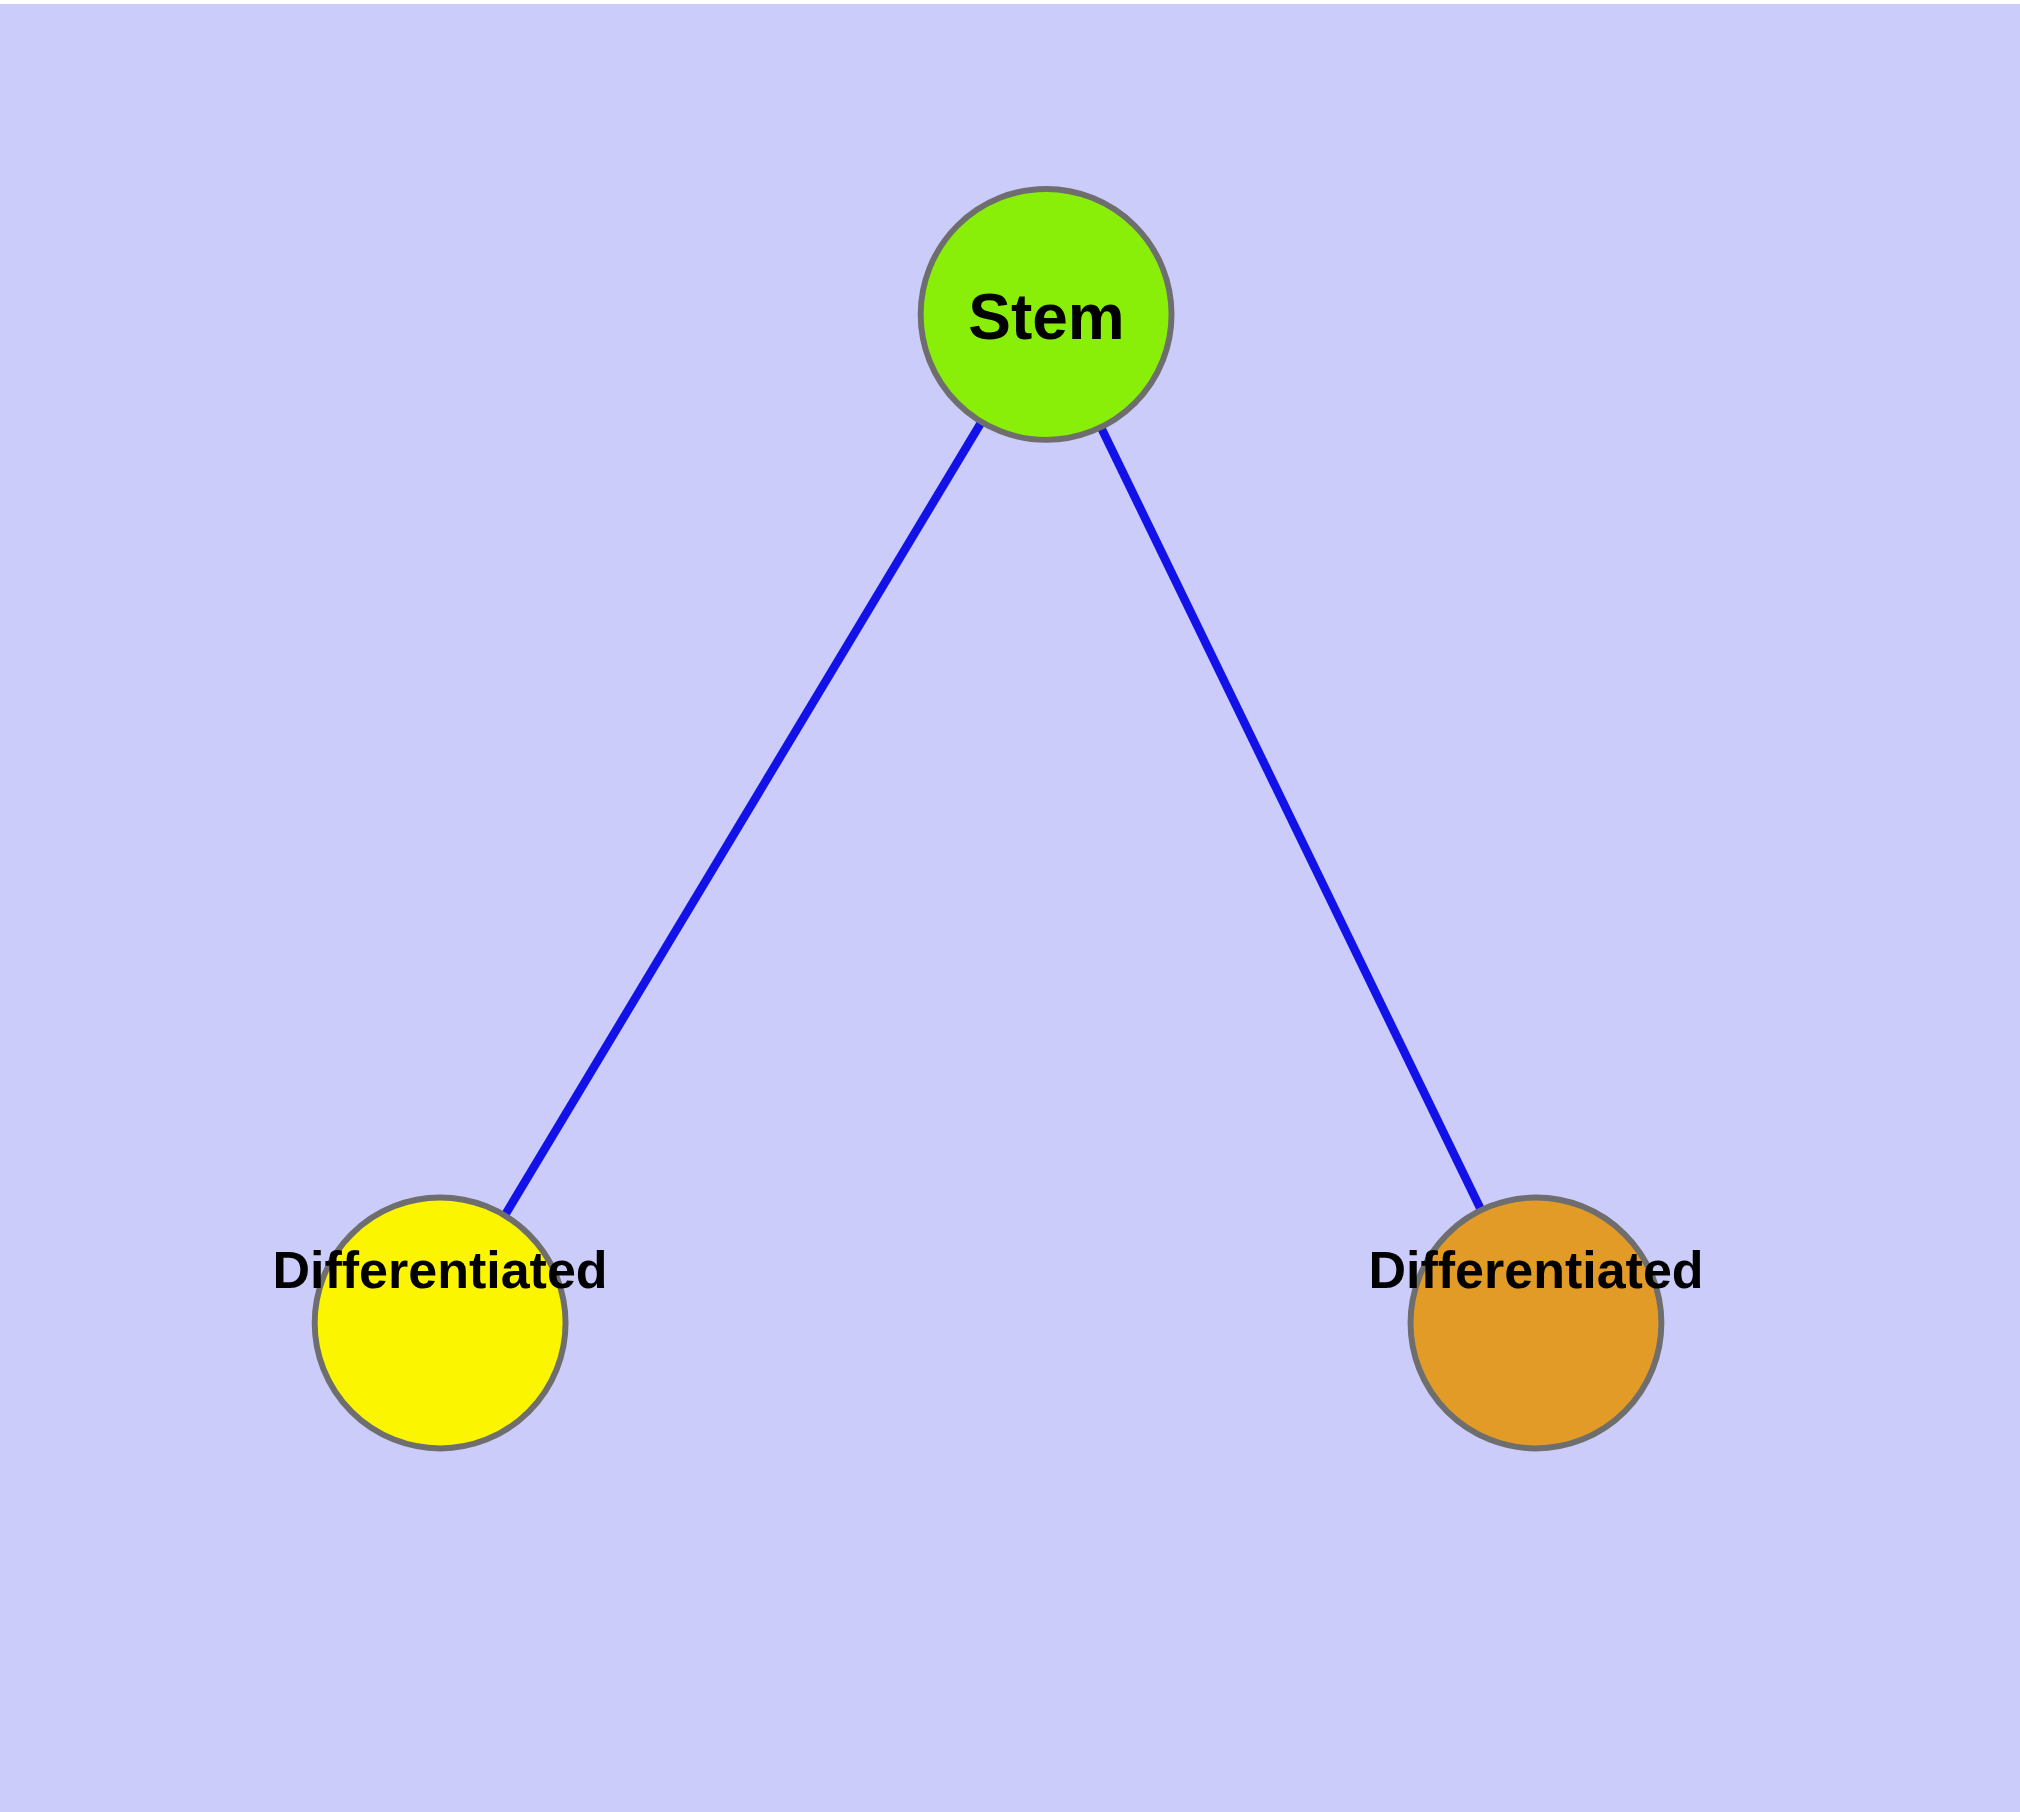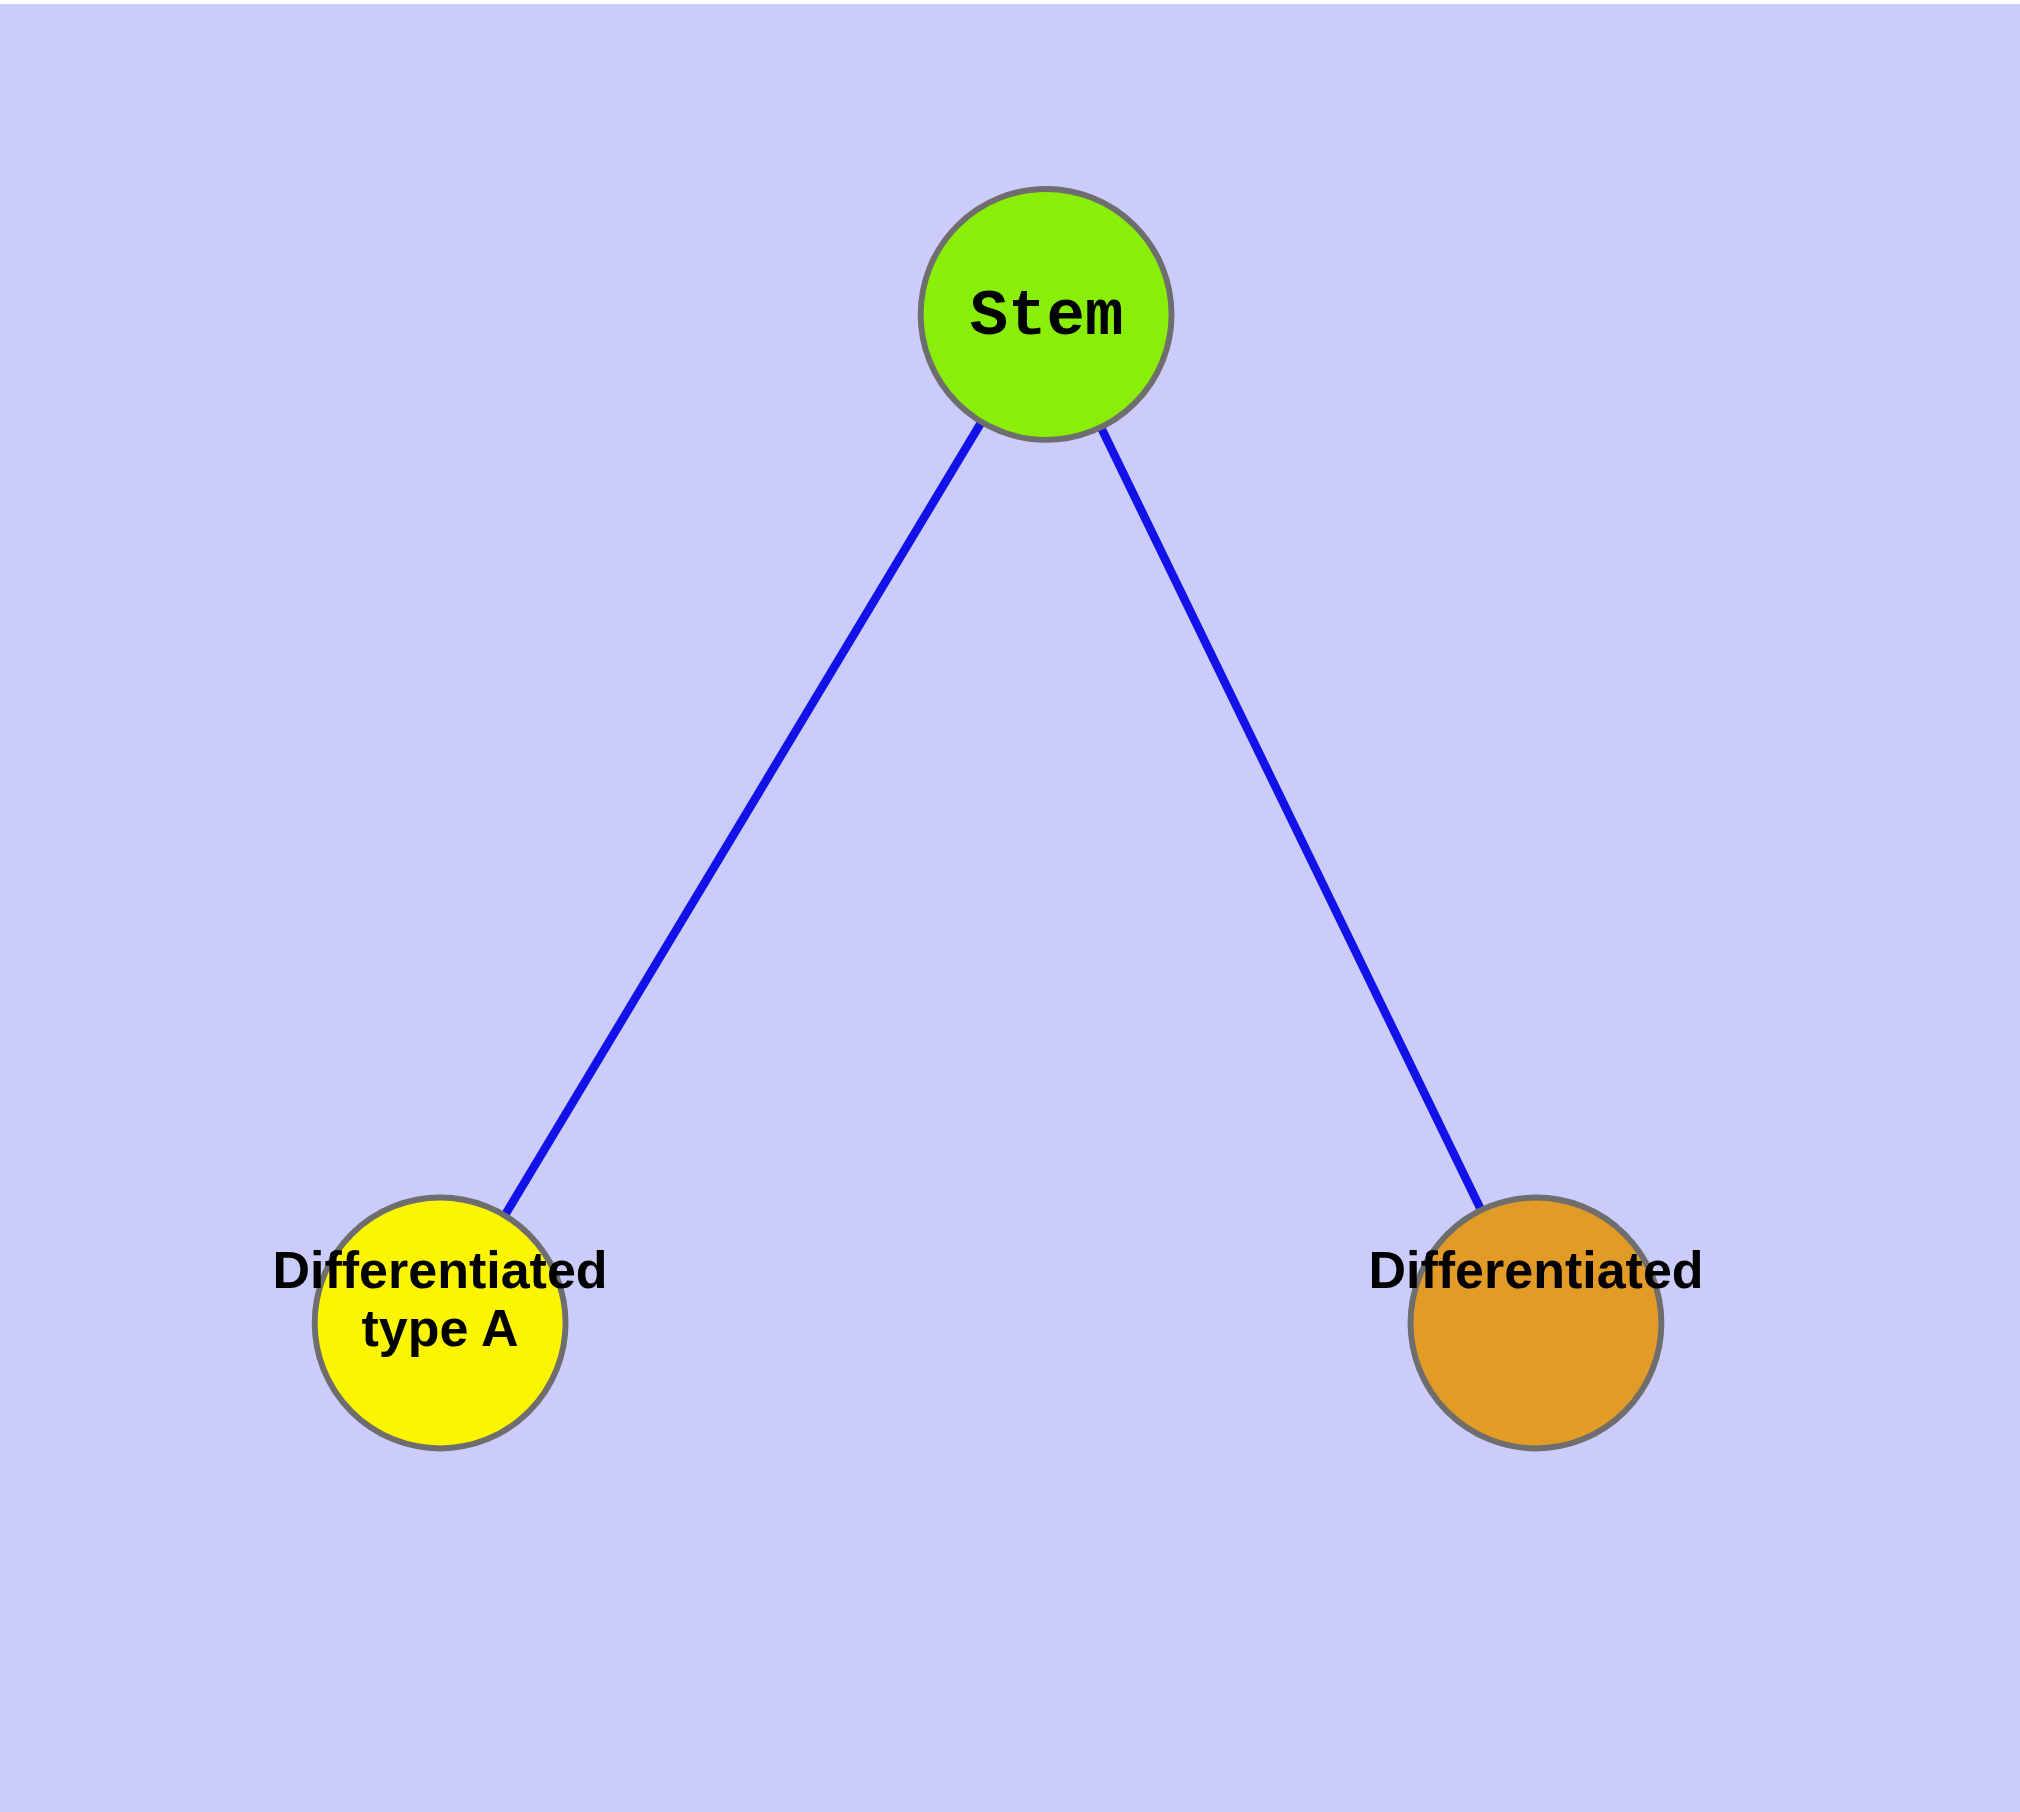--- a/index.html
+++ b/index.html
@@ -35,21 +35,20 @@
     text-align: center;
     font-weight: bold;
     color: #000000;
     line-height: 1.12;
     white-space: nowrap;
     pointer-events: none;
     -webkit-font-smoothing: antialiased;
   }
   .node-label.stem {
     font-size: 64px;
-    font-family: Liberation Mono, monospace;
   }
   .node-label.leaf {
     font-size: 52px;
   }
 </style>
 </head>
 <body>
 
 <div id="canvas">
 
@@ -68,21 +67,20 @@
       <circle cx="1812" cy="1561" r="148" fill="#e39b28" stroke="#6e6e6e" stroke-width="7"></circle>
     </g>
   </svg>
 
   <div class="node-label stem" style="left: 792px; top: 282px; width: 509px; color: rgb(0, 0, 0);">
     <span>Stem</span>
   </div>
 
   <div class="node-label leaf" style="left: 16px; top: 1241px; width: 848px; color: rgb(0, 0, 0);">
     <div>Differentiated</div>
-    <div>type A</div>
   </div>
 
   <div class="node-label leaf" style="left: 1112px; top: 1241px; width: 848px; color: rgb(0, 0, 0);">
     <div>Differentiated</div>
   </div>
 
 </div>
 
 
 </body></html>

